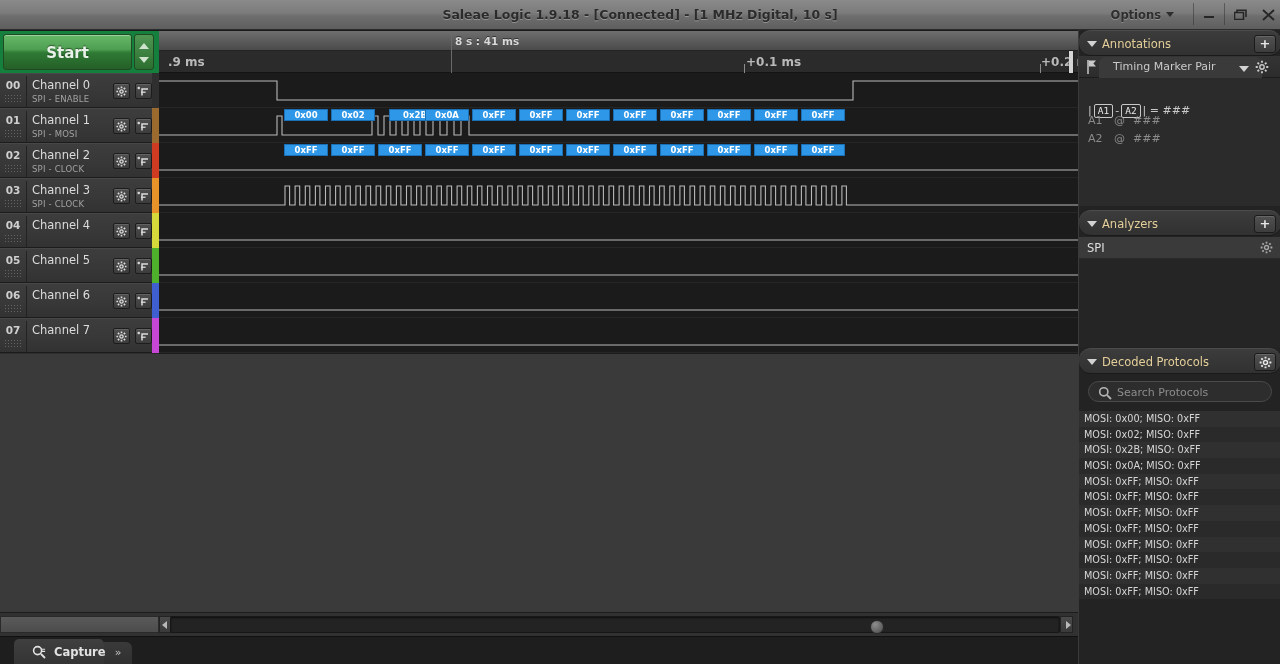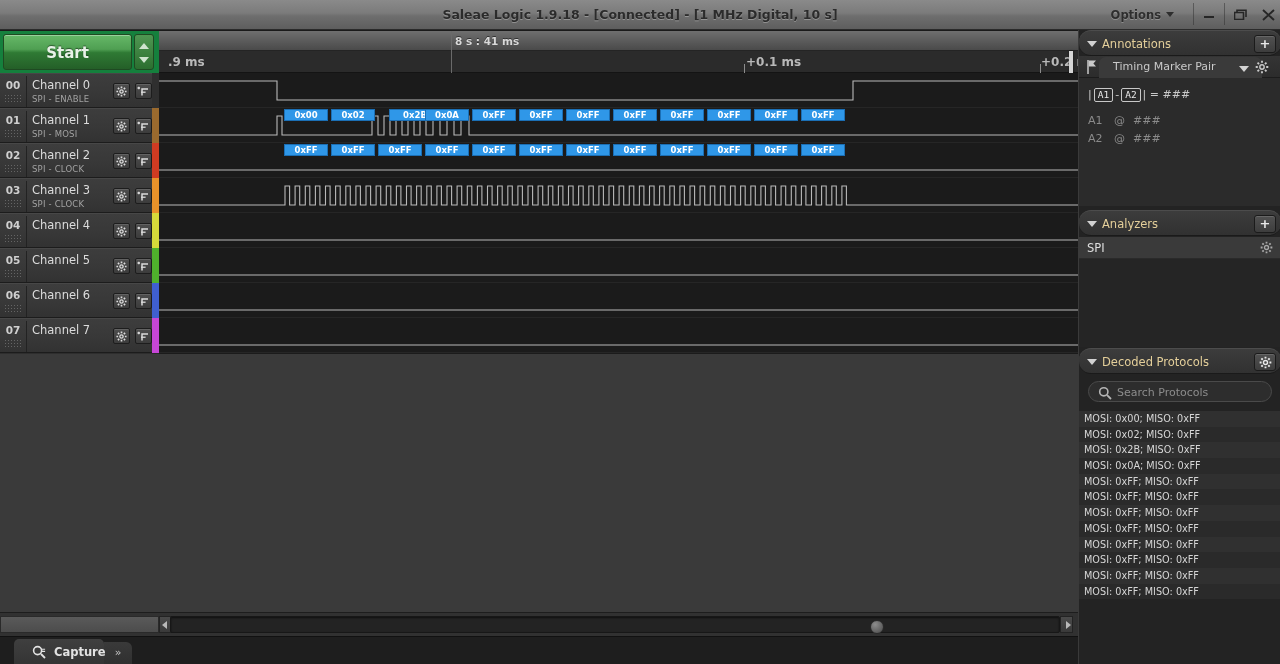--- a/index.html
+++ b/index.html
@@ -263,21 +263,21 @@
     position: absolute; left: 34px; top: 26px; height: 22px; line-height: 22px;
     font-size: 11px; color: #c9c9c9;
   }
   .ann-caret {
     position: absolute; left: 160px; top: 36px;
     border-left: 5px solid transparent; border-right: 5px solid transparent;
     border-top: 6px solid #d2d2d2; cursor: pointer;
   }
   .ann-gear { position: absolute; left: 176px; top: 30px; cursor: pointer; }
   .ann-body { position: absolute; left: 0; top: 48px; width: 202px; height: 128px; background:#2b2b2b; }
-  .ann-row1 { position: absolute; left: 9px; top: 10px; height: 16px; font-size: 11px; color: #c9c9c9; text-align: center; }
+  .ann-row1 { position: absolute; left: 9px; top: 26px; height: 16px; font-size: 11px; color: #c9c9c9; text-align: center; }
   .ann-key {
     display: inline-block; padding: 0 3px; margin: 0 2px;
     border: 1px solid #c8c8c8; border-radius: 2px;
     font-size: 9.5px; color: #e9e9e9; line-height: 12px;
     font-family: "DejaVu Sans Mono", monospace;
   }
   .ann-row { position: absolute; left: 9px; height: 15px; line-height: 15px; font-size: 11px; color: #8a8a8a; }
   .ann-hash { position: absolute; left: 45px; color: #8a8a8a; }
   .ann-at { position: absolute; left: 26px; color: #8a8a8a; }
 

